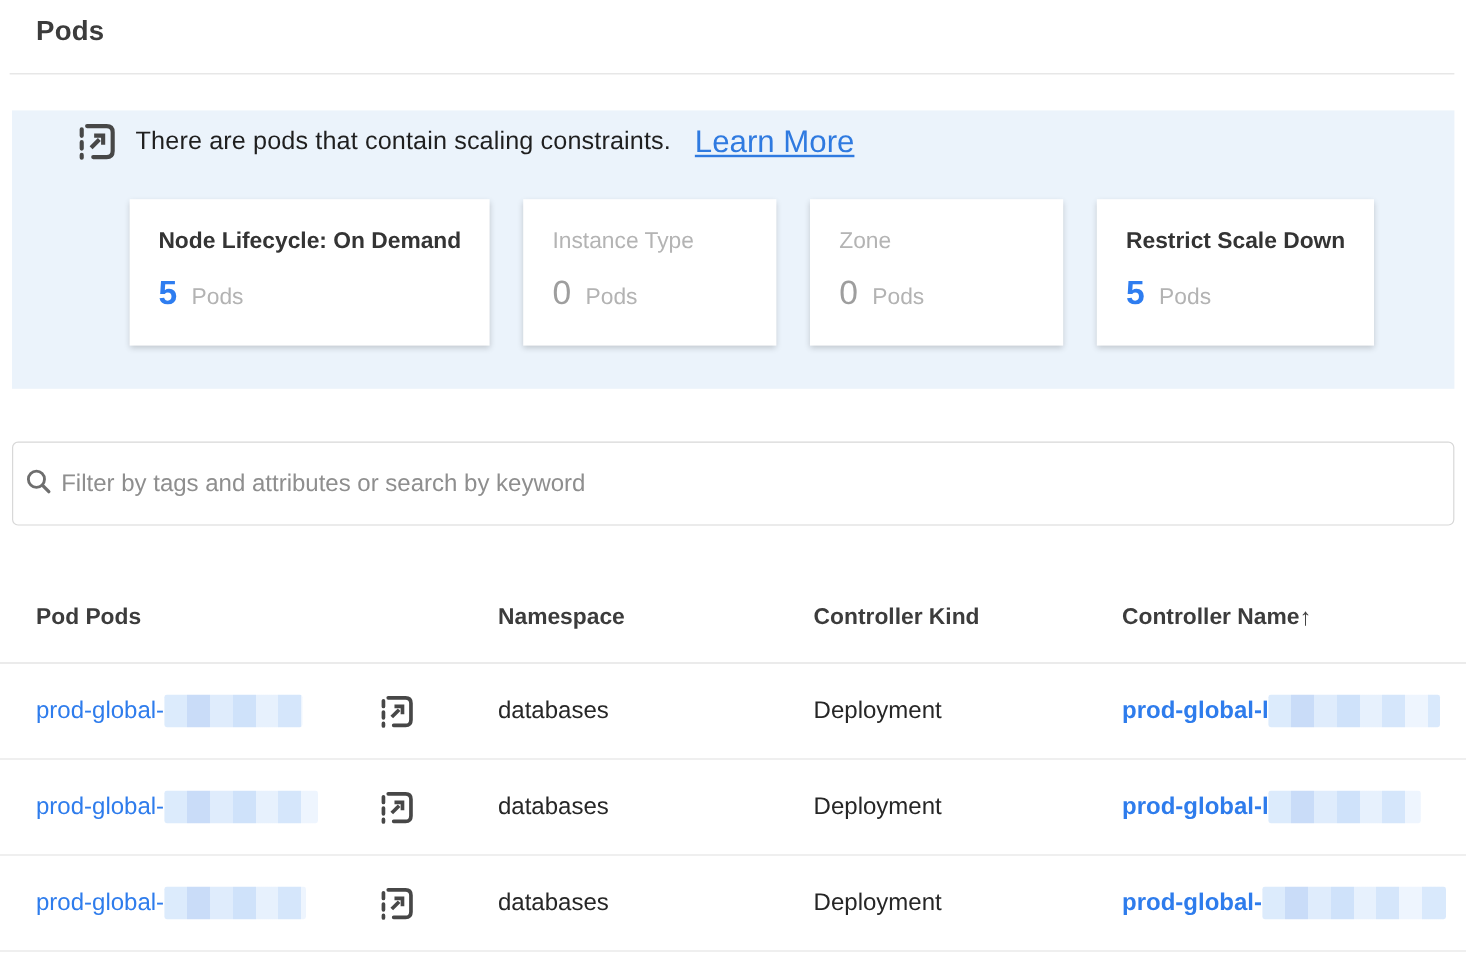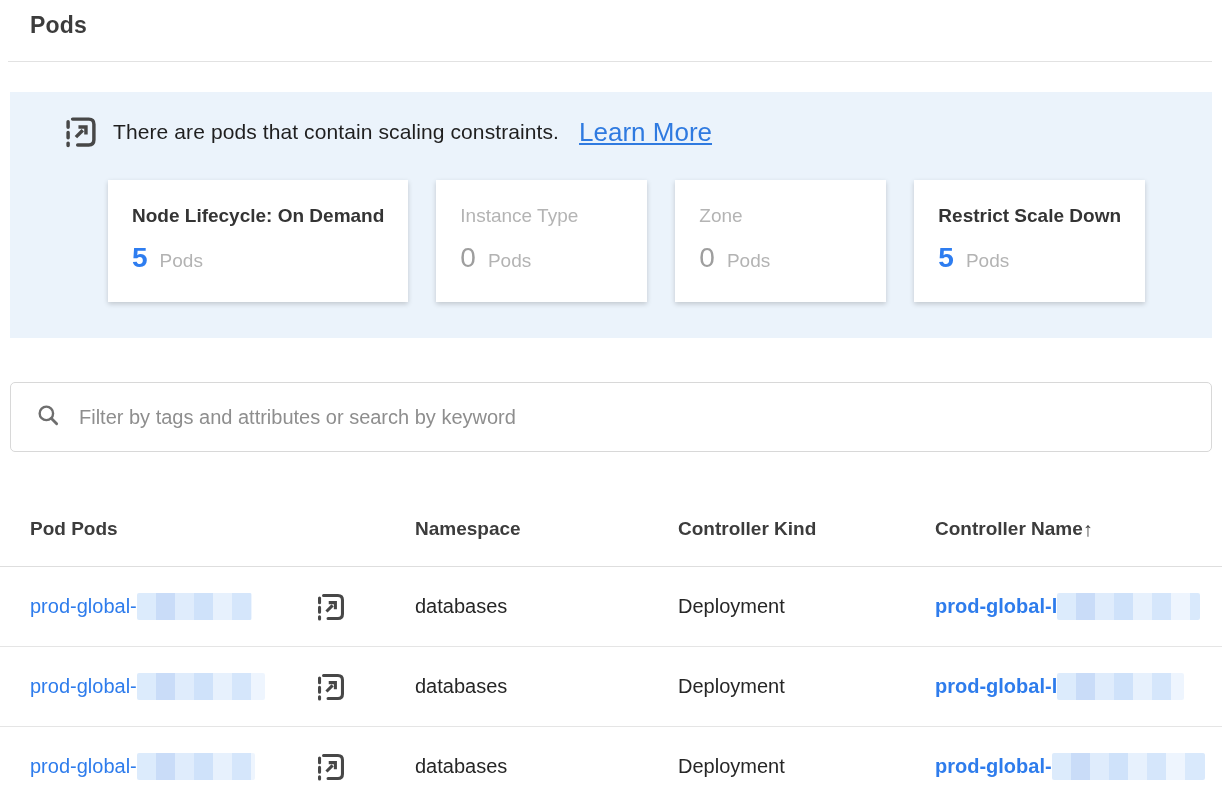--- a/index.html
+++ b/index.html
@@ -13,21 +13,21 @@
   .page-title {
     font-size:23px; font-weight:700; color:#3c3c3c;
     padding:12px 0 0 30px; letter-spacing:.2px;
   }
   .title-divider { border:none; border-top:1px solid #e2e2e2; margin:22px 10px 0 8px; }
 
   
   .banner {
     margin:30px 10px 0 10px;
     background:#ebf3fb;
-    padding:22px 0 36px 0;
+    padding:8px 0 36px 0;
   }
   .banner-head {
     display:flex; align-items:center; gap:14px;
     padding-left:53px; font-size:21px; color:#1f1f1f;
   }
   .banner-head .msg { letter-spacing:.1px; }
   .banner-link {
     color:#2f7ae0; text-decoration:underline; cursor:pointer; margin-left:6px;
     font-size:26px;
   }
@@ -43,21 +43,21 @@
   .card.inactive .card-label { color:#b4b4b4; font-weight:400; }
   .card .count-line { margin-top:14px; display:flex; align-items:baseline; gap:12px; }
   .card .count { font-size:28px; font-weight:700; color:#2e7df0; line-height:32px; }
   .card.inactive .count { color:#9e9e9e; font-weight:400; }
   .card .unit { font-size:19px; color:#b3b3b3; }
 
   
   .search-box {
     margin:44px 10px 0 10px; height:70px;
     border:1px solid #d8d8d8; border-radius:5px; background:#fff;
-    display:flex; align-items:center; gap:18px; padding:0 24px;
+    display:flex; align-items:center; gap:6px; padding:0 8px;
   }
   .search-box input {
     border:none; outline:none; flex:1; font-size:20px;
     font-family:"Liberation Sans", sans-serif; color:#3a3a3a; background:transparent;
   }
   .search-box input::placeholder { color:#8e8e8e; }
 
   
   .pods-table { margin-top:40px; }
   .tgrid {

